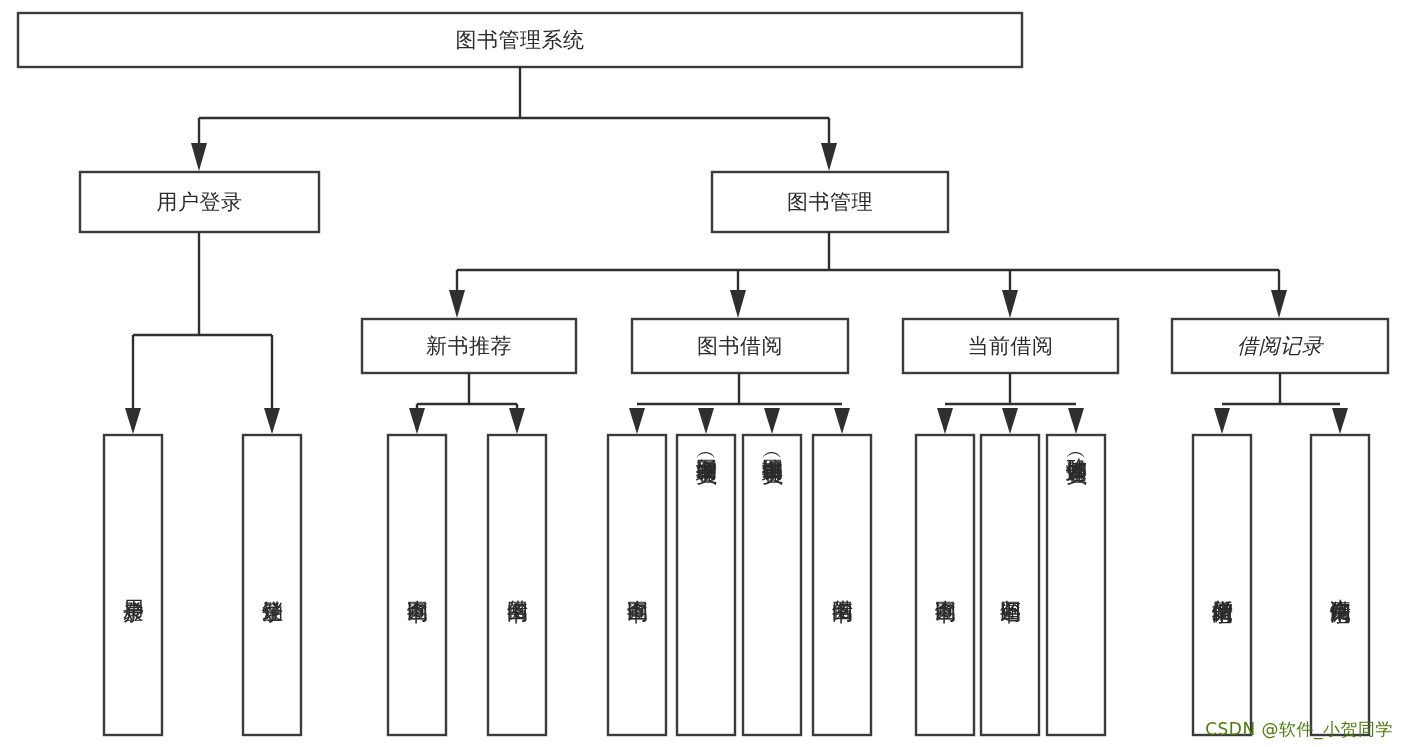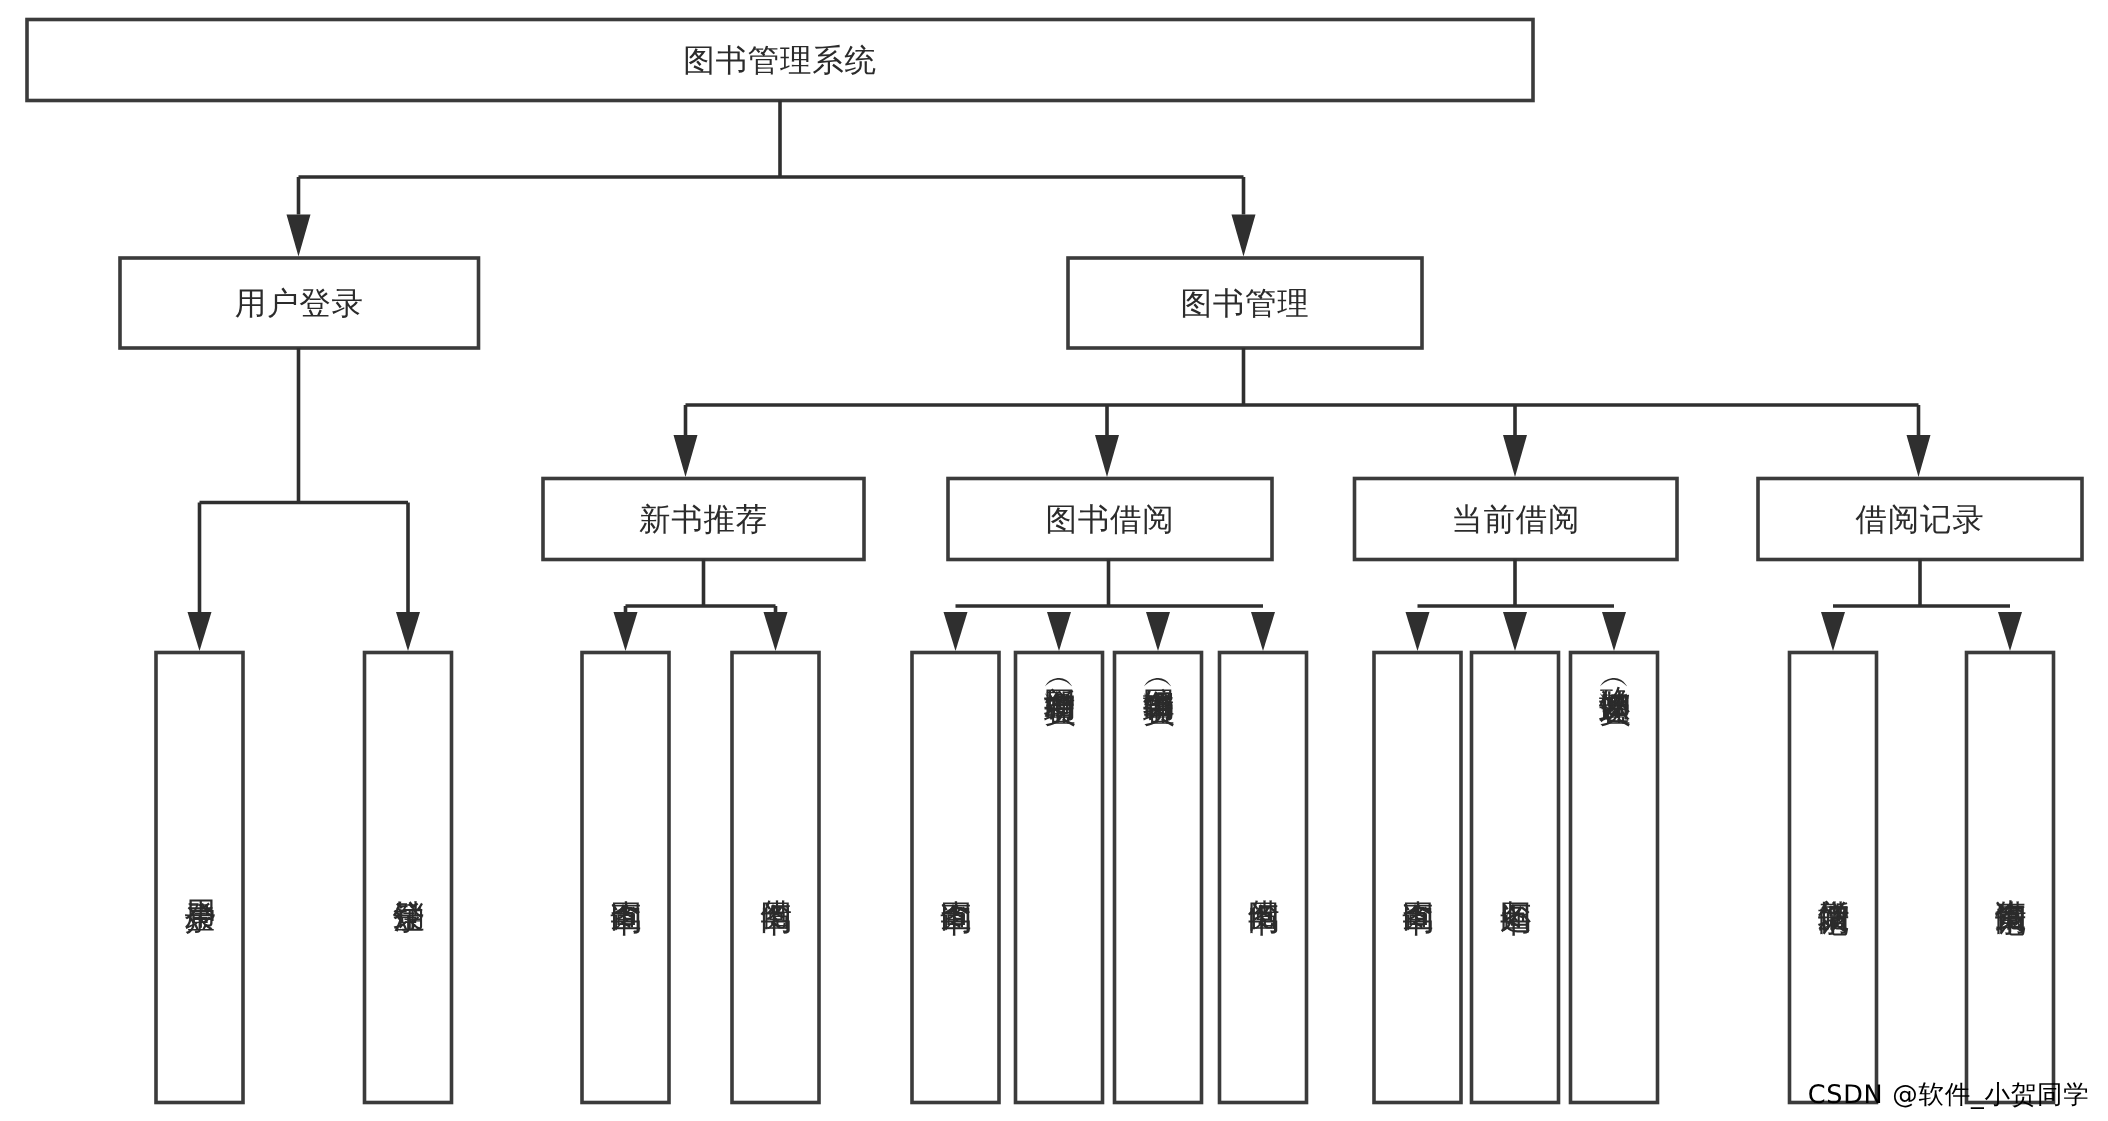--- a/index.html
+++ b/index.html
@@ -69,21 +69,21 @@
     text-orientation: upright;
     white-space: nowrap;
     line-height: 1.0;
     pointer-events: none;
   }
   .watermark {
     position: absolute;
     right: 12px;
     bottom: 6px;
     font-size: 17px;
-    color: #000000;
+    color: #4d7c0f;
     letter-spacing: 0.5px;
     white-space: nowrap;
     user-select: none;
   }
 </style>
 </head>
 <body>
 
 <div id="canvas">
 
@@ -171,21 +171,21 @@
   </svg>
 
   <div class="node-label" style="left:18px; top:13px; width:1004px; height:54px;">图书管理系统</div>
 
   <div class="node-label" style="left:80px; top:172px; width:239px; height:60px;">用户登录</div>
   <div class="node-label" style="left:362px; top:319px; width:214px; height:54px;">新书推荐</div>
 
   <div class="node-label" style="left:712px; top:172px; width:236px; height:60px;">图书管理</div>
   <div class="node-label" style="left:903px; top:319px; width:215px; height:54px;">当前借阅</div>
   <div class="node-label" style="left:632px; top:319px; width:216px; height:54px;">图书借阅</div>
-  <div class="node-label" style="left:1172px; top:319px; width:216px; height:54px;">借阅记录</div>
+  <div class="node-label" style="left:1172px; top:319px; width:216px; height:54px;font-style:italic;">借阅记录</div>
 
   <div class="leaf-label" style="left:104px; top:435px; width:58px; height:300px;">用户登录</div>
   <div class="leaf-label" style="left:243px; top:435px; width:58px; height:300px;">注销登录</div>
 
   <div class="leaf-label" style="left:388px; top:435px; width:58px; height:300px;">查询图书</div>
   <div class="leaf-label" style="left:488px; top:435px; width:58px; height:300px;">借阅图书</div>
 
   <div class="leaf-label" style="left:608px; top:435px; width:58px; height:300px;">查询图书</div>
   <div class="leaf-label" style="left:677px; top:435px; width:58px; height:300px; justify-content:flex-start; padding-top:6px; box-sizing:border-box;">新增图书（管理员）</div>
   <div class="leaf-label" style="left:743px; top:435px; width:58px; height:300px; justify-content:flex-start; padding-top:6px; box-sizing:border-box;">编辑图书（管理员）</div>

